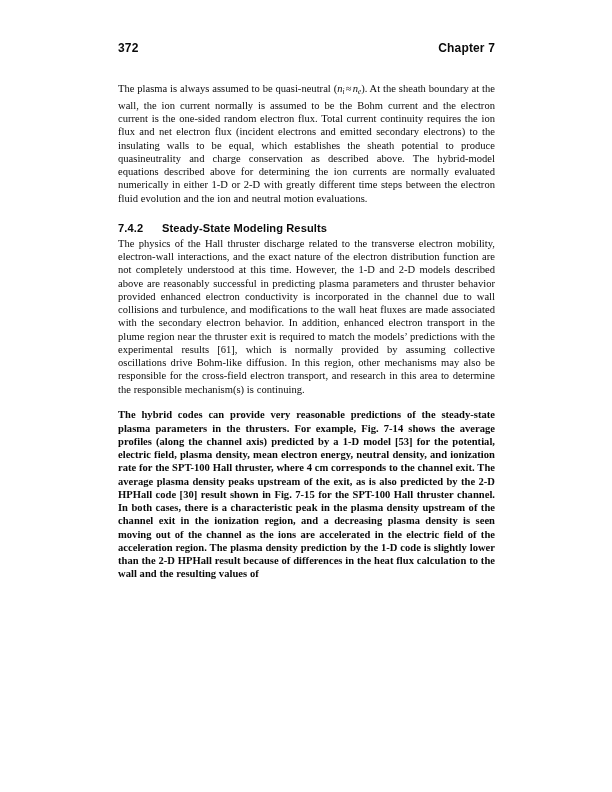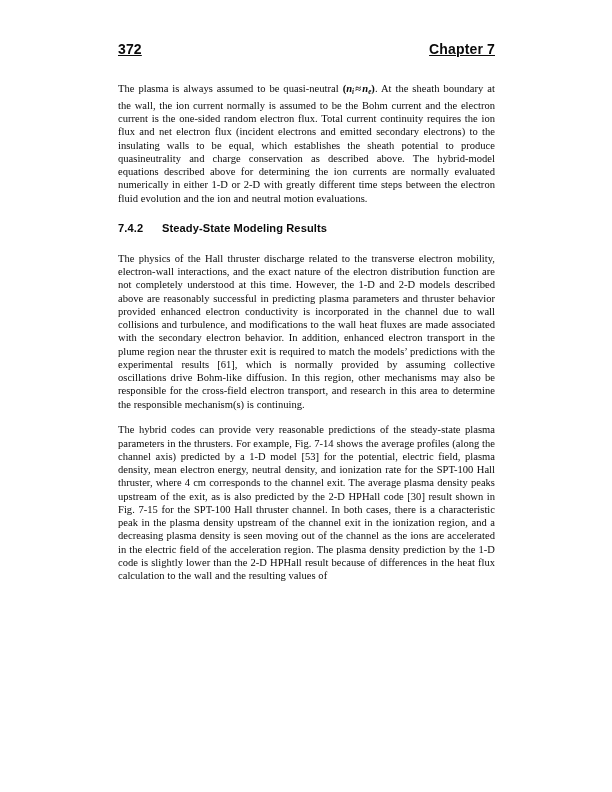--- a/index.html
+++ b/index.html
@@ -30,24 +30,23 @@
   .running-header {
     position: absolute;
     left: 118px;
     top: 41px;
     width: 377px;
     display: flex;
     justify-content: space-between;
     align-items: baseline;
     font-family: "Liberation Sans", "DejaVu Sans", sans-serif;
     font-weight: bold;
-    font-size: 14px;
+    font-size: 12px;
     letter-spacing: 0.15px;
     color: #0a0a0a;
-    text-decoration: underline;
   }
   .running-header .folio { white-space: nowrap; }
   .running-header .chapter-label { white-space: nowrap; text-align: center; }
 
   
   .text-column {
     position: absolute;
     left: 118px;
     top: 82px;
     width: 377px;
@@ -56,45 +55,44 @@
   p.body-par {
     margin: 0 0 12.4px 0;
     font-size: 10.55px;
     line-height: 13.25px;
     text-align: justify;
     text-justify: inter-word;
     letter-spacing: 0.02px;
     word-spacing: 0.1px;
     hyphens: none;
   }
-  p.body-par:last-child { margin-bottom: 0; }
+  p.body-par:last-child { margin-bottom: 0; font-weight: bold; }
 
   
   p.par-before-heading { margin-bottom: 0; }
 
   h2.section-heading {
-    margin: 17px 0 17px 0;
+    margin: 17px 0 2px 0;
     font-family: "Liberation Sans", "DejaVu Sans", sans-serif;
     font-weight: bold;
     font-size: 11.1px;
     line-height: 13px;
     letter-spacing: 0.1px;
     color: #0a0a0a;
   }
   h2.section-heading .sec-num {
     display: inline-block;
     min-width: 44px;
   }
 
   
   .math {
     font-family: "Liberation Serif", "DejaVu Serif", serif;
     font-style: italic;
     white-space: nowrap;
-    font-weight: bold;
   }
   .math .var { font-style: italic; }
   .math sub {
     font-style: italic;
     font-size: 0.68em;
     vertical-align: -0.24em;
     letter-spacing: 0;
   }
   .math .op {
     font-style: normal;

